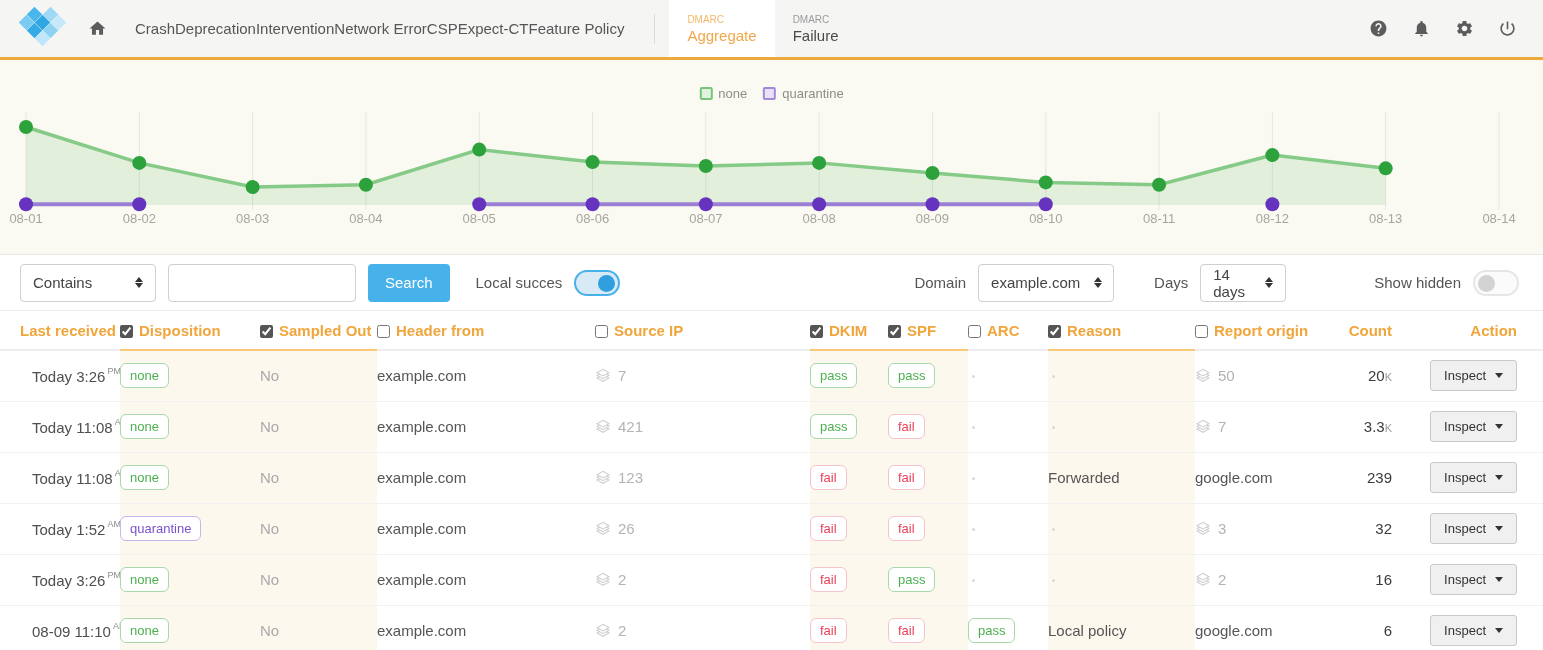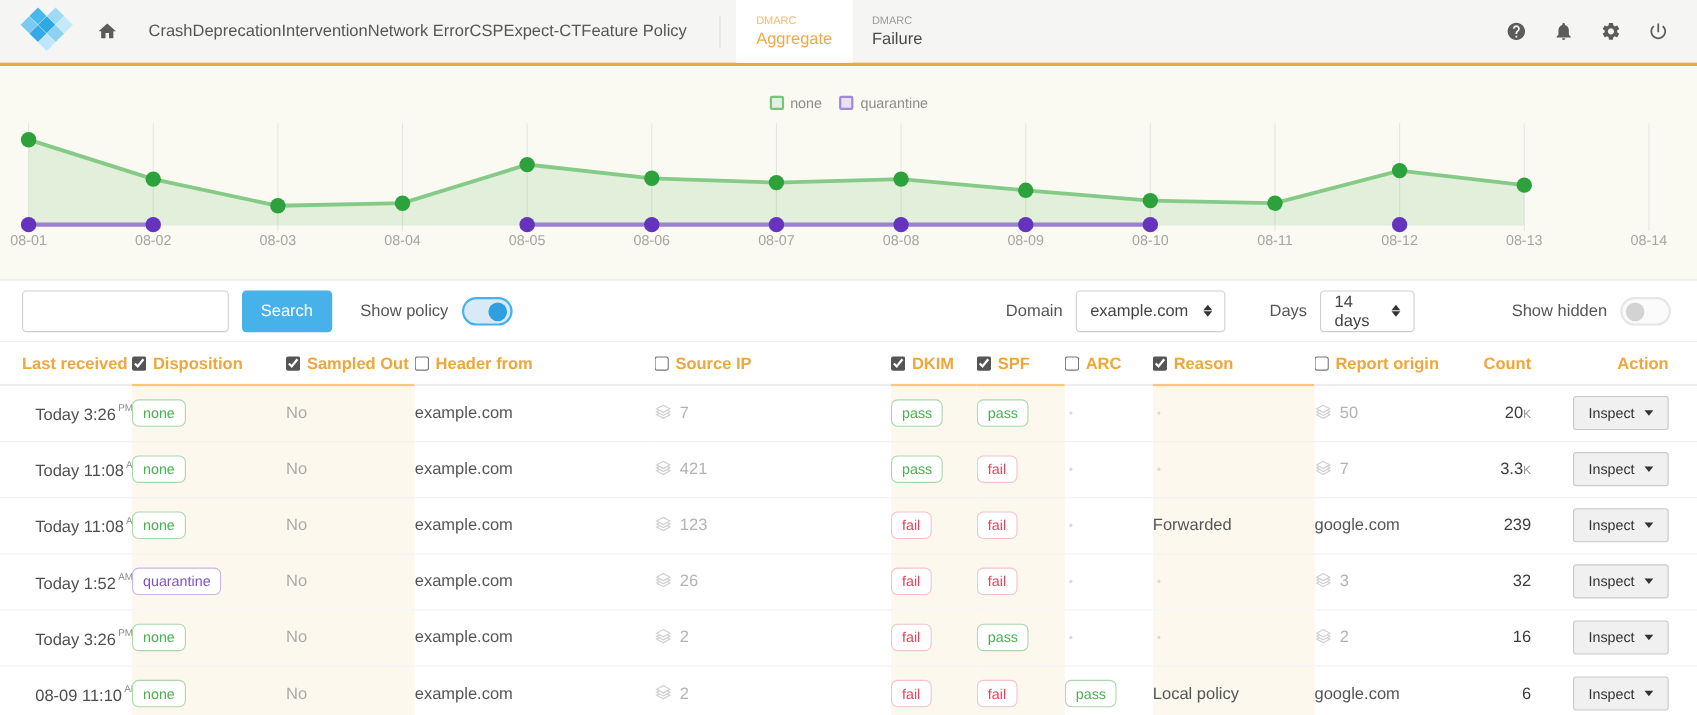--- a/index.html
+++ b/index.html
@@ -220,23 +220,30 @@
       <circle cx="819.1538461538462" cy="102.88" r="7" fill="#2da23c"></circle>
       <circle cx="932.4615384615385" cy="113.02" r="7" fill="#2da23c"></circle>
       <circle cx="1045.7692307692307" cy="122.38" r="7" fill="#2da23c"></circle>
       <circle cx="1159.076923076923" cy="124.72" r="7" fill="#2da23c"></circle>
       <circle cx="1272.3846153846155" cy="95.08" r="7" fill="#2da23c"></circle>
       <circle cx="1385.6923076923076" cy="108.34" r="7" fill="#2da23c"></circle>
     </svg>
 </div>
 
 <div class="filterbar">
+  <div class="sel" style="width:136px">
+    <span>Contains</span>
+    <span class="arrows">
+        <i class="up"></i>
+        <i class="dn"></i>
+      </span>
+  </div>
   <input class="search-input" type="text" placeholder="" style="">
   <button class="search-btn">Search</button>
-  <span class="flabel gap-lg">Show policy</span>
+  <span class="flabel gap-lg">Local succes</span>
   <div class="switch on">
       <div class="knob"></div>
     </div>
 
   <div class="right-group">
     <span class="flabel">Domain</span>
     <div class="sel" style="width:136px">
       <span>example.com</span>
       <span class="arrows">
           <i class="up"></i>

